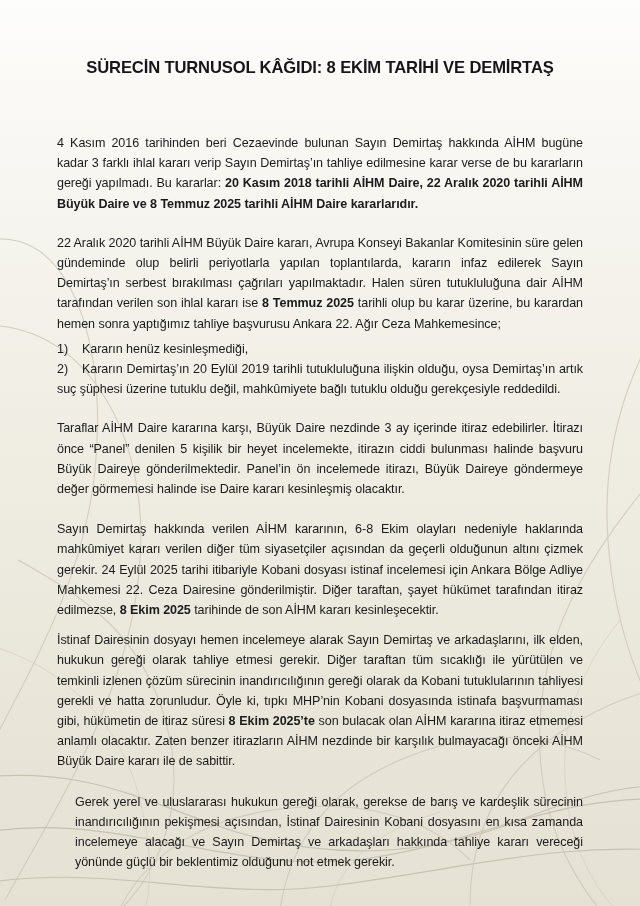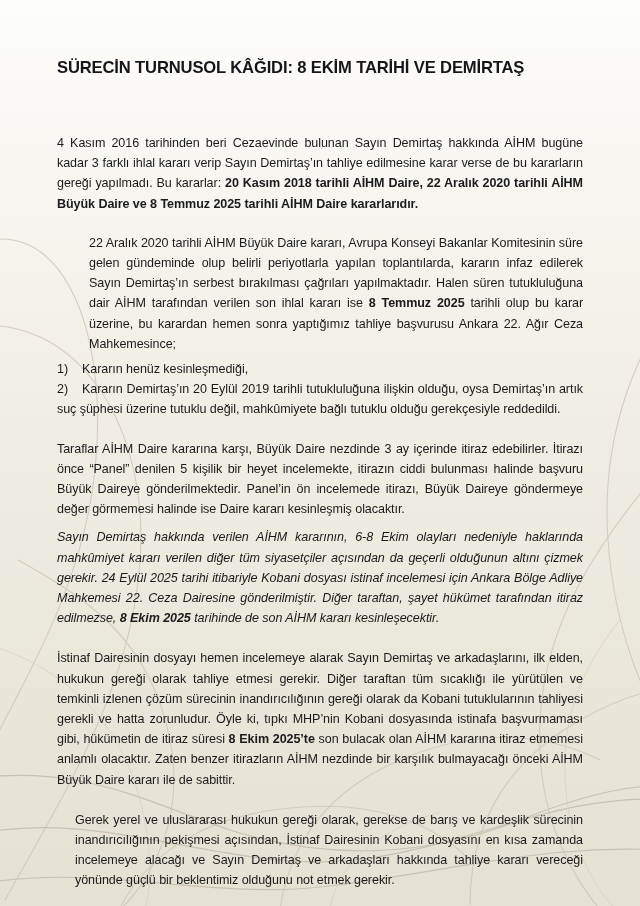--- a/index.html
+++ b/index.html
@@ -47,21 +47,21 @@
     box-sizing: border-box;
     padding: 0 57px;
   }
 
   #doc-title {
     margin: 0;
     padding-top: 58px;
     font-size: 16.6px;
     font-weight: 700;
     letter-spacing: -0.15px;
-    text-align: left;
+    text-align: center;
     color: #16161a;
     font-family: "Liberation Sans", sans-serif;
     line-height: 1.2;
   }
 
   .para {
     margin: 0;
     color: #1b1b1d;
     font-size: 12.55px;
     line-height: 20.2px;
@@ -69,25 +69,25 @@
     text-justify: inter-word;
     font-family: "Liberation Sans", sans-serif;
     letter-spacing: -0.07px;
   }
 
   .para b {
     font-weight: 700;
   }
 
   #para-intro { margin-top: 55px; }
-  #para-grand-chamber { margin-top: 19px; margin-left: 32px; }
+  #para-grand-chamber { margin-top: 19px; }
   #list-block { margin-top: 5px; }
   #para-appeal { margin-top: 19px; }
-  #para-politicians { margin-top: 8px; font-style: italic; }
-  #para-istinaf { margin-top: 20px; }
+  #para-politicians { margin-top: 20px; }
+  #para-istinaf { margin-top: 10px; }
   #para-conclusion { margin-top: 20px; margin-left: 18px; }
 
   .list-item {
     margin: 0;
     color: #1b1b1d;
     font-size: 12.55px;
     line-height: 20.2px;
     text-align: justify;
     text-justify: inter-word;
     letter-spacing: -0.07px;

